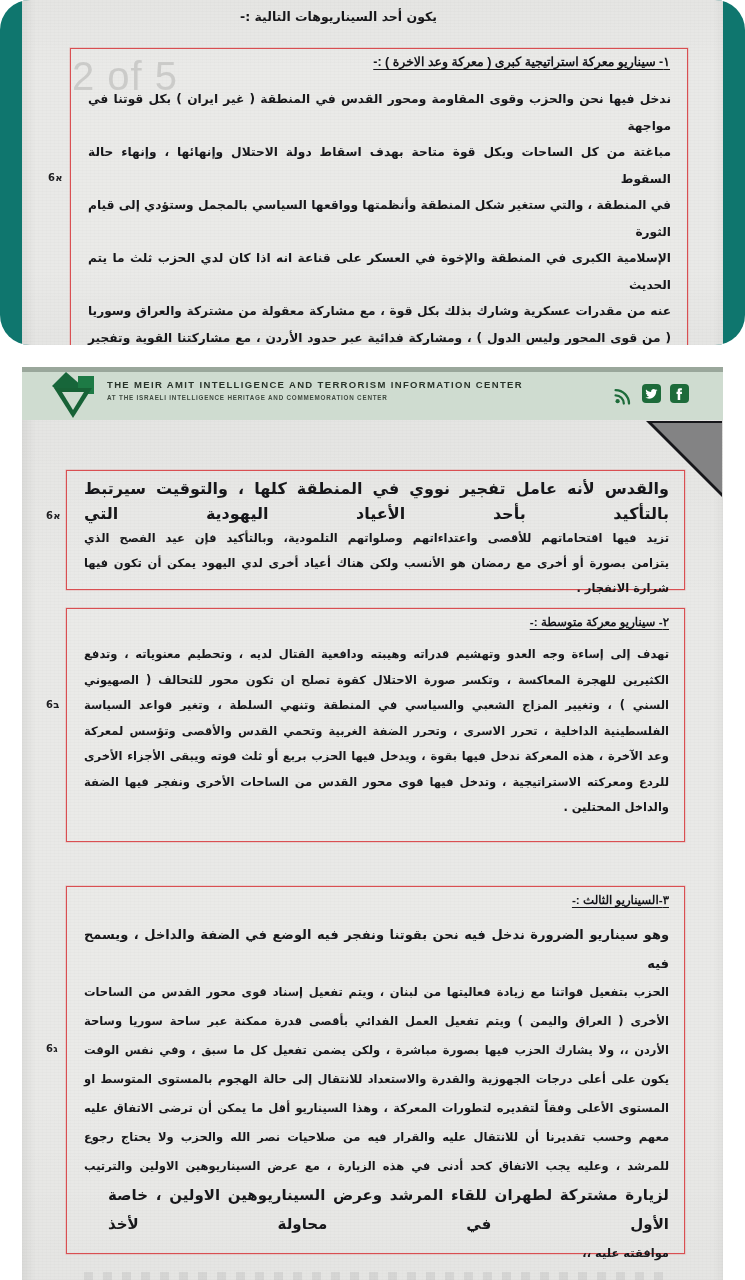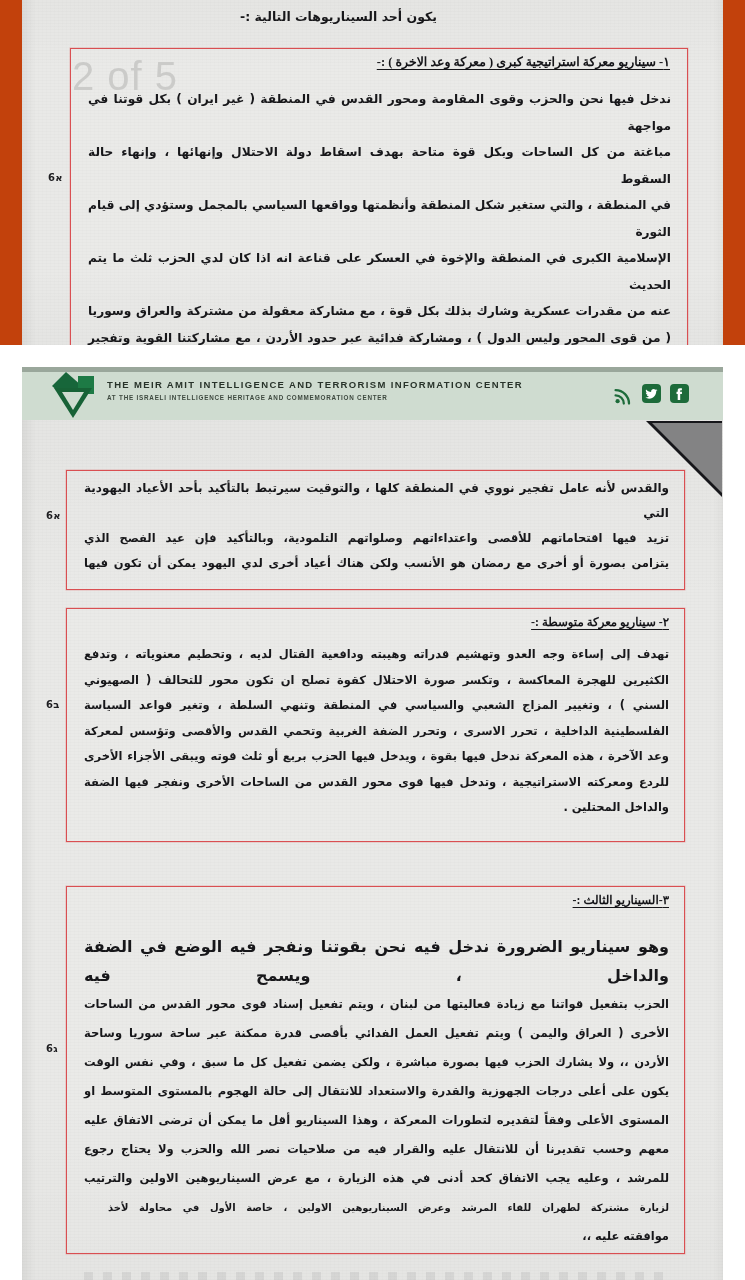--- a/index.html
+++ b/index.html
@@ -28,21 +28,21 @@
     opacity:.75;
   }
   .ar{
     direction:rtl;text-align:justify;text-align-last:justify;
     font-family:"DejaVu Sans", sans-serif;
     color:#17171a;
     font-weight:700;
   }
   .hdr-ar{
     direction:rtl;text-align:center;
-    font-family:Liberation Serif, serif;
+    font-family:Liberation Sans, sans-serif;
     color:#141418;font-weight:700;
     text-decoration:underline;
     text-underline-offset:3px;
   }
   .redbox{
     position:absolute;
     border:1.6px solid #d94f52;
     box-shadow:0 0 0 .5px rgba(217,79,82,.35);
     background:rgba(255,255,255,0.05);
   }
@@ -85,21 +85,21 @@
     font-size:6.3px;font-weight:700;letter-spacing:.78px;
     white-space:nowrap;color:#3d483e;margin-top:4px;
   }
   .socials{
     position:absolute;display:flex;gap:9px;align-items:center;
   }
 </style>
 </head>
 <body>
 
-<div class="scan" style="top:0;height:345px;background:#c2410c;">
+<div class="scan" style="top:0;height:345px;background:#0f766e;border-radius:30px;">
 
   <div class="paper" style="left:22px;right:22px;top:-6px;bottom:0;">
     <div class="grain"></div>
   </div>
 
   <div class="ar" style="position:absolute;left:60px;right:60px;top:7px;font-size:12.5px;line-height:20px;
               text-align:left;text-align-last:left;padding-left:180px;">يكون أحد السيناريوهات التالية :-</div>
 
   <div class="wm" style="left:72px;top:54px;">2 of 5</div>
 
@@ -172,23 +172,24 @@
   <div style="position:absolute;right:23px;top:54px;width:92px;height:92px;overflow:hidden;">
     <div style="position:absolute;right:-4px;top:-6px;width:0;height:0;
                 border-left:86px solid transparent;border-top:86px solid #16161a;"></div>
     <div style="position:absolute;right:-4px;top:2px;width:0;height:0;
                 border-left:74px solid transparent;border-top:74px solid #dededc;opacity:.55;"></div>
   </div>
 
   <div class="redbox" style="left:66px;right:60px;top:103px;height:118px;"></div>
 
   <div style="position:absolute;left:84px;right:76px;top:109px;">
-    <div class="ar" style="font-size:12px;line-height:25px;">والقدس لأنه عامل تفجير نووي في المنطقة كلها ، والتوقيت سيرتبط بالتأكيد بأحد الأعياد اليهودية التي</div>
+    <div class="ar" style="font-size:16px;line-height:25px;">والقدس لأنه عامل تفجير نووي في المنطقة كلها ، والتوقيت سيرتبط بالتأكيد بأحد الأعياد اليهودية التي</div>
     <div class="ar" style="font-size:11.5px;line-height:25px;">تزيد فيها اقتحاماتهم للأقصى واعتداءاتهم وصلواتهم التلمودية، وبالتأكيد فإن عيد الفصح الذي</div>
     <div class="ar" style="font-size:11.5px;line-height:25px;">يتزامن بصورة أو أخرى مع رمضان هو الأنسب ولكن هناك أعياد أخرى لدي اليهود يمكن أن تكون فيها</div>
+    <div class="ar" style="font-size:11.5px;line-height:25px;text-align-last:right;">شرارة الانفجار .</div>
   </div>
 
   <div class="margin-mark" style="left:46px;top:143px;">א6</div>
 
   <div class="redbox" style="left:66px;right:60px;top:241px;height:232px;"></div>
 
   <div class="hdr-ar" style="position:absolute;left:84px;right:76px;top:245px;font-size:11.8px;line-height:20px;text-align:right;">٢- سيناريو معركة متوسطة :-</div>
 
   <div style="position:absolute;left:84px;right:76px;top:275px;">
     <div class="ar" style="font-size:11.5px;line-height:25.5px;">تهدف إلى إساءة وجه العدو وتهشيم قدراته وهيبته ودافعية القتال لديه ، وتحطيم معنوياته ، وتدفع</div>
@@ -200,29 +201,29 @@
     <div class="ar" style="font-size:11.5px;line-height:25.5px;text-align-last:right;">والداخل المحتلين .</div>
   </div>
 
   <div class="margin-mark" style="left:46px;top:332px;">ב6</div>
 
   <div class="redbox" style="left:66px;right:60px;top:519px;height:366px;"></div>
 
   <div class="hdr-ar" style="position:absolute;left:84px;right:76px;top:523px;font-size:11.8px;line-height:20px;text-align:right;">٣-السيناريو الثالث :-</div>
 
   <div style="position:absolute;left:84px;right:76px;top:553px;">
-    <div class="ar" style="font-size:16px;line-height:29px;margin-top:12px;">وهو سيناريو الضرورة ندخل فيه نحن بقوتنا ونفجر فيه الوضع في الضفة والداخل ، ويسمح فيه</div>
+    <div class="ar" style="font-size:13px;line-height:29px;">وهو سيناريو الضرورة ندخل فيه نحن بقوتنا ونفجر فيه الوضع في الضفة والداخل ، ويسمح فيه</div>
     <div class="ar" style="font-size:11.5px;line-height:29px;">الحزب بتفعيل قواتنا مع زيادة فعاليتها من لبنان ، ويتم تفعيل إسناد قوى محور القدس من الساحات</div>
     <div class="ar" style="font-size:11.5px;line-height:29px;">الأخرى ( العراق واليمن ) ويتم تفعيل العمل الفدائي بأقصى قدرة ممكنة عبر ساحة سوريا وساحة</div>
     <div class="ar" style="font-size:11.5px;line-height:29px;">الأردن ،، ولا يشارك الحزب فيها بصورة مباشرة ، ولكن يضمن تفعيل كل ما سبق ، وفي نفس الوقت</div>
     <div class="ar" style="font-size:11.5px;line-height:29px;">يكون على أعلى درجات الجهوزية والقدرة والاستعداد للانتقال إلى حالة الهجوم بالمستوى المتوسط او</div>
     <div class="ar" style="font-size:11.5px;line-height:29px;">المستوى الأعلى وفقاً لتقديره لتطورات المعركة ، وهذا السيناريو أقل ما يمكن أن ترضى الاتفاق عليه</div>
     <div class="ar" style="font-size:11.5px;line-height:29px;">معهم وحسب تقديرنا أن للانتقال عليه والقرار فيه من صلاحيات نصر الله والحزب ولا يحتاج رجوع</div>
     <div class="ar" style="font-size:11.5px;line-height:29px;">للمرشد ، وعليه يجب الاتفاق كحد أدنى في هذه الزيارة ، مع عرض السيناريوهين الاولين والترتيب</div>
-    <div class="ar" style="font-size:10px;line-height:29px;margin-left:24px;">لزيارة مشتركة لطهران للقاء المرشد وعرض السيناريوهين الاولين ، خاصة الأول في محاولة لأخذ</div>
+    <div class="ar" style="font-size:15px;line-height:29px;margin-left:24px;">لزيارة مشتركة لطهران للقاء المرشد وعرض السيناريوهين الاولين ، خاصة الأول في محاولة لأخذ</div>
     <div class="ar" style="font-size:11.5px;line-height:29px;text-align-last:right;">موافقته عليه ،،</div>
   </div>
 
   <div class="margin-mark" style="left:46px;top:676px;">ג6</div>
 
   <div style="position:absolute;left:84px;right:76px;bottom:-6px;height:14px;
               background:repeating-linear-gradient(90deg,rgba(60,60,65,.18) 0px,rgba(60,60,65,.18) 9px,rgba(0,0,0,0) 9px,rgba(0,0,0,0) 19px);
               opacity:.5;"></div>
 </div>
 

